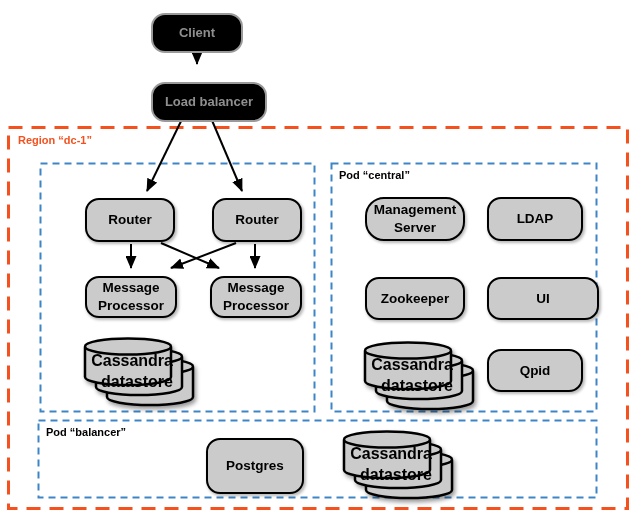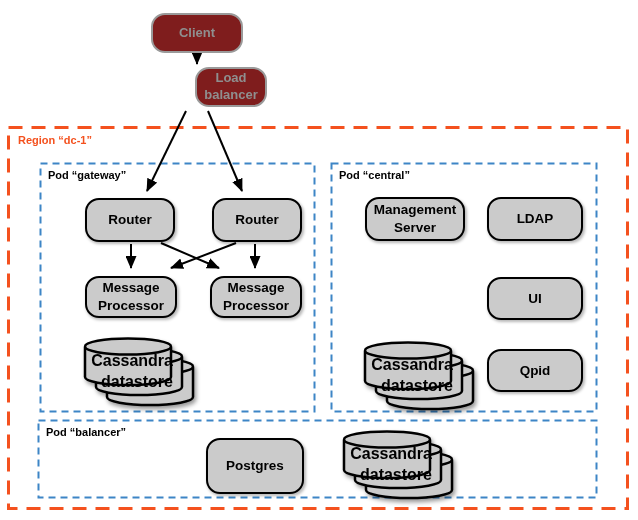--- a/index.html
+++ b/index.html
@@ -16,21 +16,21 @@
     display:flex;flex-direction:column;justify-content:center;align-items:center;
     background:#cbcbcb;
     border:2.5px solid #000;
     border-radius:14px;
     font-size:13.5px;font-weight:700;color:#000;
     line-height:1.3;text-align:center;
     box-shadow:1.5px 2px 3px rgba(0,0,0,0.28);
     box-sizing:border-box;
   }
   .node.external{
-    background:#7f1d1d;
+    background:#000000;
     border:2px solid #9a9a9a;
     color:#8f8f8f;
     box-shadow:none;
     font-size:13px;
   }
   .zone-label{
     position:absolute;
     font-size:11px;font-weight:700;color:#000;
     white-space:nowrap;
   }
@@ -73,52 +73,54 @@
     <line x1="208" y1="111" x2="242" y2="191" stroke="#000" stroke-width="2" marker-end="url(#arrow)"></line>
     <line x1="131" y1="244" x2="131" y2="268" stroke="#000" stroke-width="2" marker-end="url(#arrow)"></line>
     <line x1="255" y1="244" x2="255" y2="268" stroke="#000" stroke-width="2" marker-end="url(#arrow)"></line>
     <line x1="161" y1="243" x2="219" y2="268" stroke="#000" stroke-width="2" marker-end="url(#arrow)"></line>
     <line x1="236" y1="243" x2="171" y2="268" stroke="#000" stroke-width="2" marker-end="url(#arrow)"></line>
   </svg>
 
   <div class="node external" style="left:151px;top:13px;width:92px;height:40px;">
     <span>Client</span>
   </div>
-  <div class="node external" style="left:151px;top:67px;width:72px;height:40px;margin-left:44px;">
+  <div class="node external" style="left:151px;top:82px;width:116px;height:40px;">
     <span>Load balancer</span>
   </div>
 
   <div class="zone-label region" style="left:18px;top:134px;">Region “dc-1”</div>
-  <div class="zone-label" style="left:48px;top:169px;">Pod “gateway”</div>
   <div class="zone-label" style="left:339px;top:169px;">Pod “central”</div>
   <div class="zone-label" style="left:46px;top:426px;">Pod “balancer”</div>
 
   <div class="node" style="left:85px;top:198px;width:90px;height:44px;">
     <span>Router</span>
   </div>
   <div class="node" style="left:212px;top:198px;width:90px;height:44px;">
     <span>Router</span>
   </div>
   <div class="node two-line" style="left:85px;top:276px;width:92px;height:42px;">
     <span>Message</span>
     <span>Processor</span>
   </div>
   <div class="node two-line" style="left:210px;top:276px;width:92px;height:42px;">
     <span>Message</span>
     <span>Processor</span>
   </div>
 
-  <div class="node two-line" style="left:365px;top:197px;width:100px;height:44px;">
+  <div class="node two-line" style="left:365px;top:197px;width:100px;height:44px;border-radius:19px;">
     <span>Management</span>
     <span>Server</span>
   </div>
   <div class="node" style="left:487px;top:197px;width:96px;height:44px;">
     <span>LDAP</span>
   </div>
-  <div class="node" style="left:487px;top:277px;width:96px;height:43px;justify-content:center;">
+  <div class="node" style="left:365px;top:277px;width:100px;height:43px;">
+    <span>Zookeeper</span>
+  </div>
+  <div class="node" style="left:487px;top:277px;width:112px;height:43px;justify-content:center;">
     <span>UI</span>
   </div>
   <div class="node" style="left:487px;top:349px;width:96px;height:43px;">
     <span>Qpid</span>
   </div>
 
   <div class="node" style="left:206px;top:438px;width:98px;height:56px;">
     <span>Postgres</span>
   </div>
 

